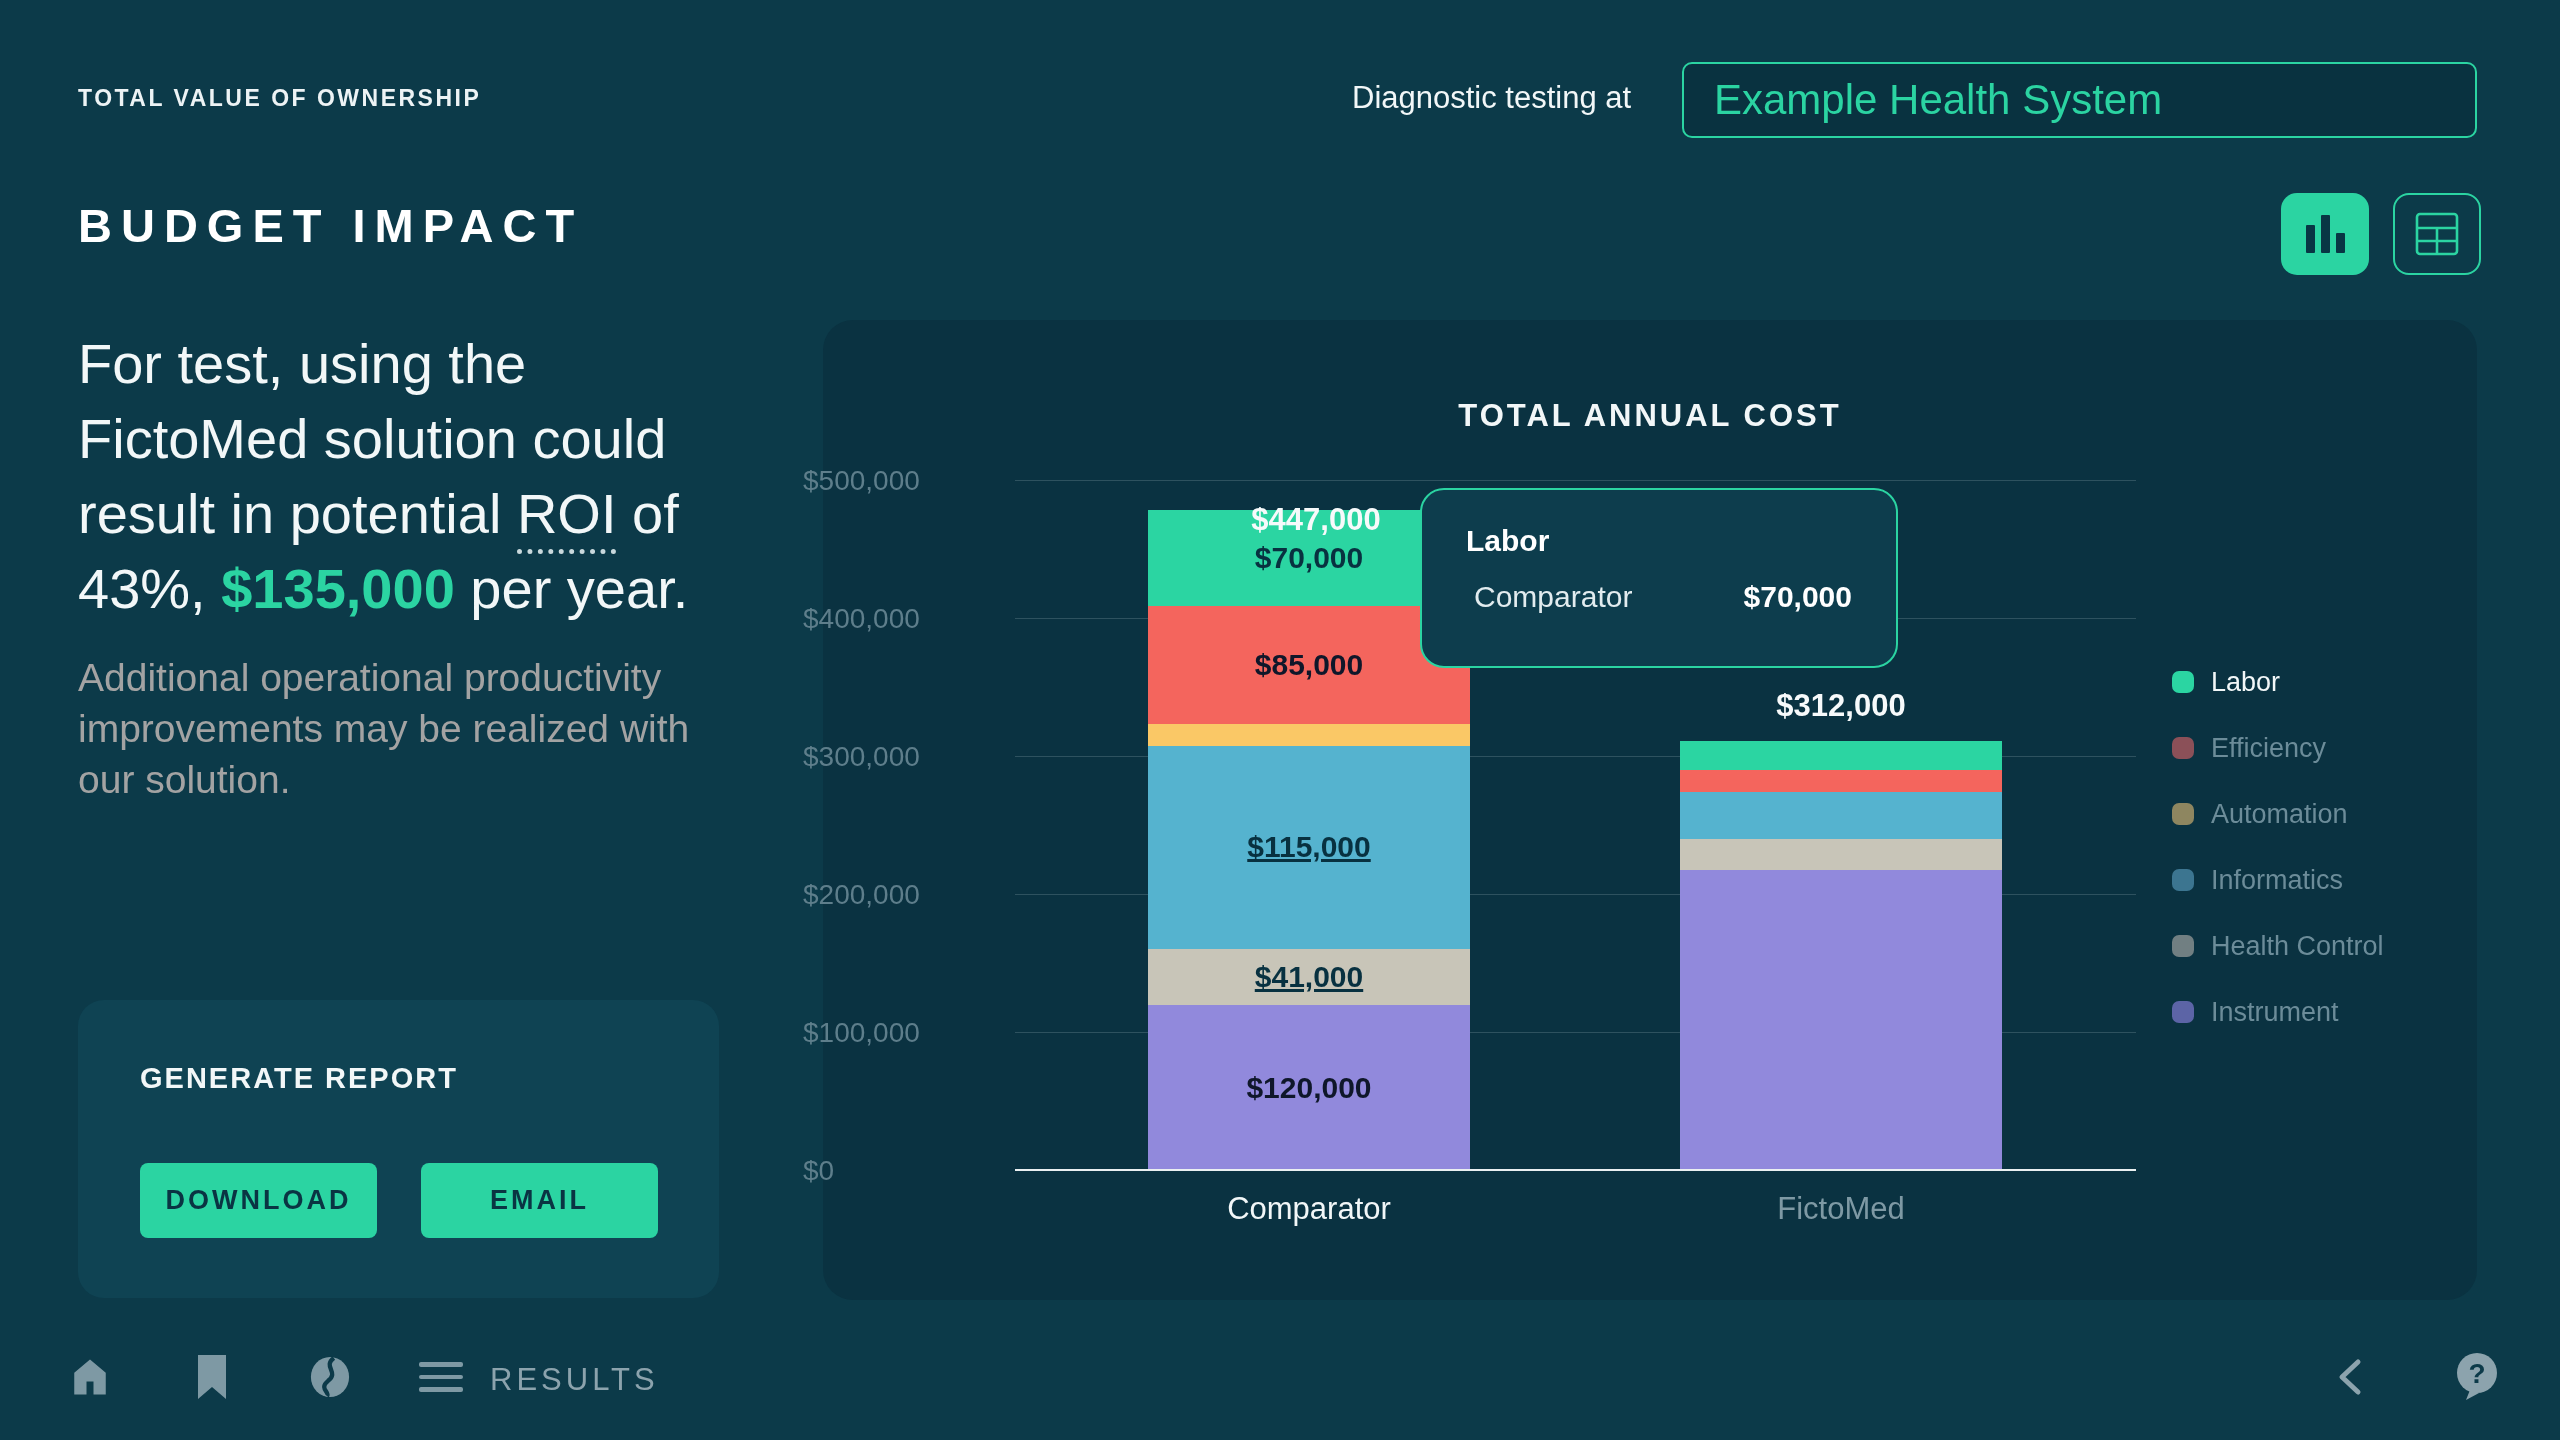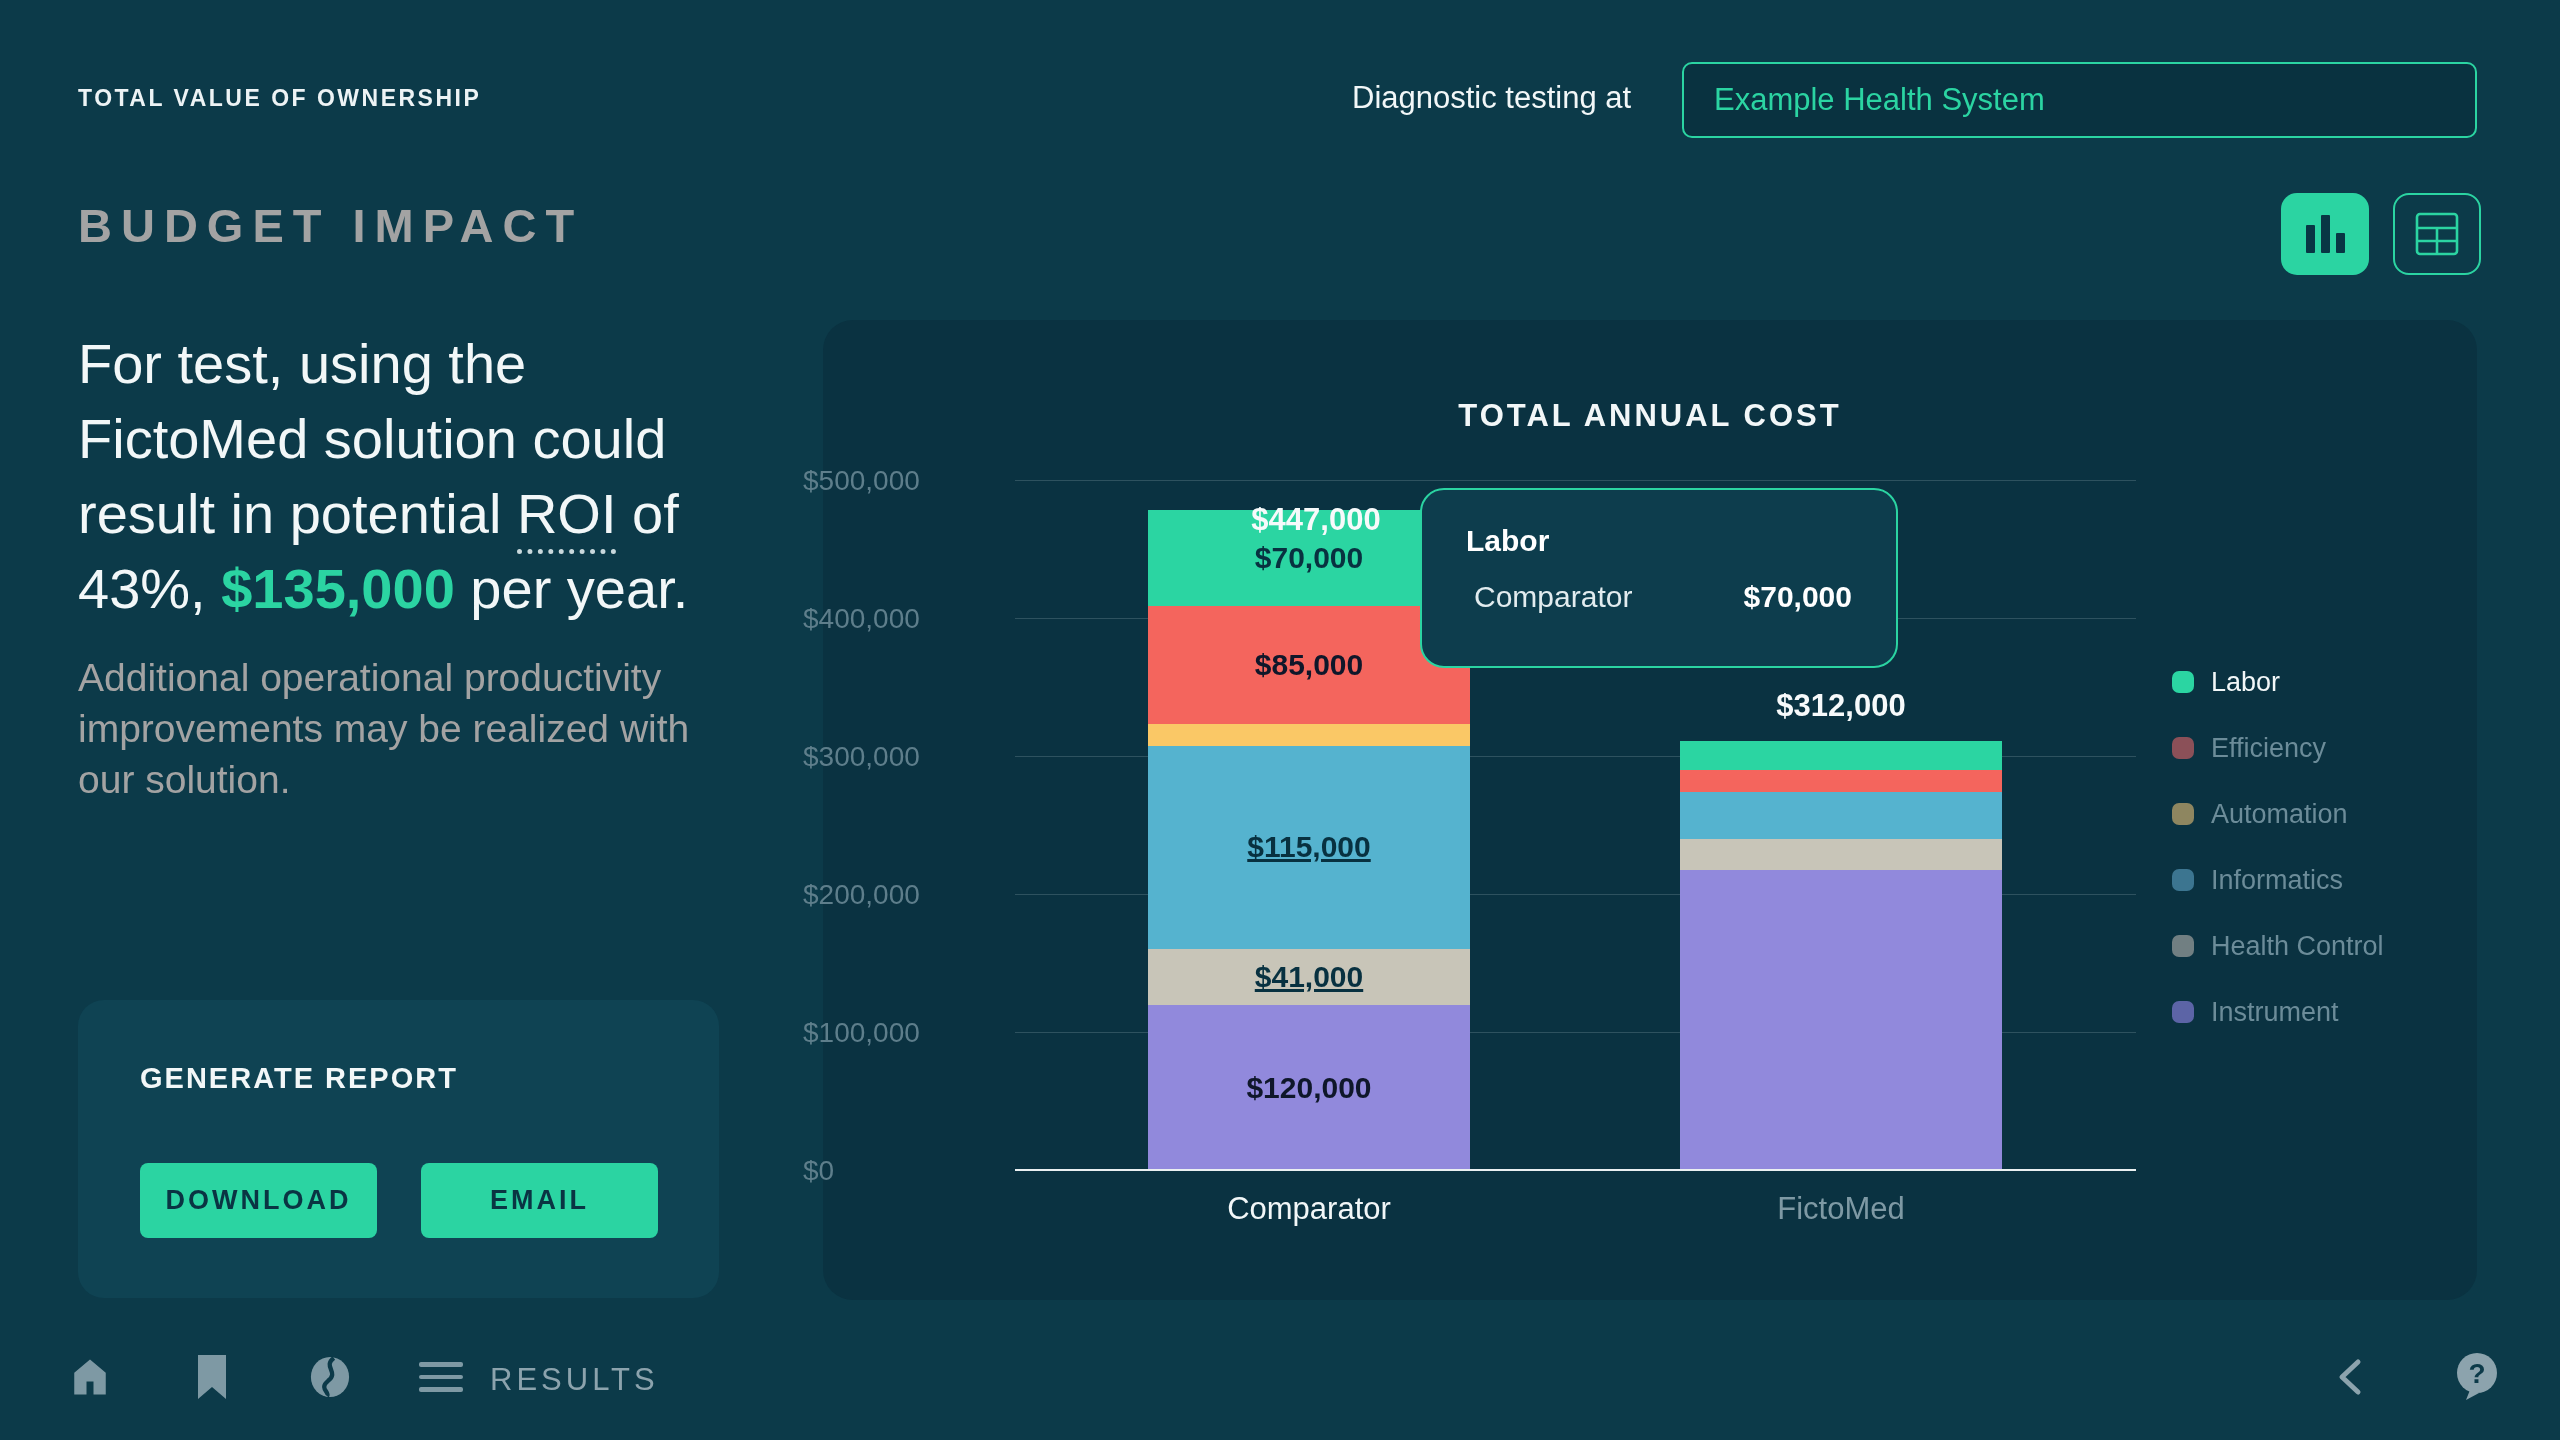--- a/index.html
+++ b/index.html
@@ -9,24 +9,24 @@
     background:#0C3A49; color:#F2F7F8; overflow:hidden; position:relative;
   }
   .abs { position:absolute; }
 
   
   .eyebrow { left:78px; top:85px; font-size:23px; font-weight:bold; letter-spacing:2.5px; color:#EDF3F5; }
   .context-label { left:1352px; top:80px; font-size:31px; color:#F2F7F8; }
   .org-input {
     left:1682px; top:62px; width:795px; height:76px;
     background:rgba(8,44,56,.55); border:2px solid #2BD4A2; border-radius:10px;
-    color:#2BD4A2; font-size:31px; padding:4px 30px; outline:none;
+    color:#2BD4A2; font-size:42px; padding:4px 30px; outline:none;
     font-family:"Liberation Sans","DejaVu Sans",sans-serif;
   }
-  .page-title { left:78px; top:198px; font-size:47px; font-weight:bold; letter-spacing:9px; color:#a3a3a3; }
+  .page-title { left:78px; top:198px; font-size:47px; font-weight:bold; letter-spacing:9px; color:#ffffff; }
 
   
   .toggle { width:88px; height:82px; border-radius:16px; display:flex; align-items:center; justify-content:center; cursor:pointer; }
   .toggle-chart { left:2281px; top:193px; background:#2BD4A2; }
   .toggle-table { left:2393px; top:193px; background:transparent; border:2px solid #2BD4A2; }
   .bars-glyph { display:flex; align-items:flex-end; gap:6px; height:38px; }
   .bars-glyph i { display:block; width:9px; background:#083644; border-radius:1px; }
 
   
   .intro { left:78px; top:326px; width:648px; font-size:56px; line-height:75px; color:#F2F7F8; }

